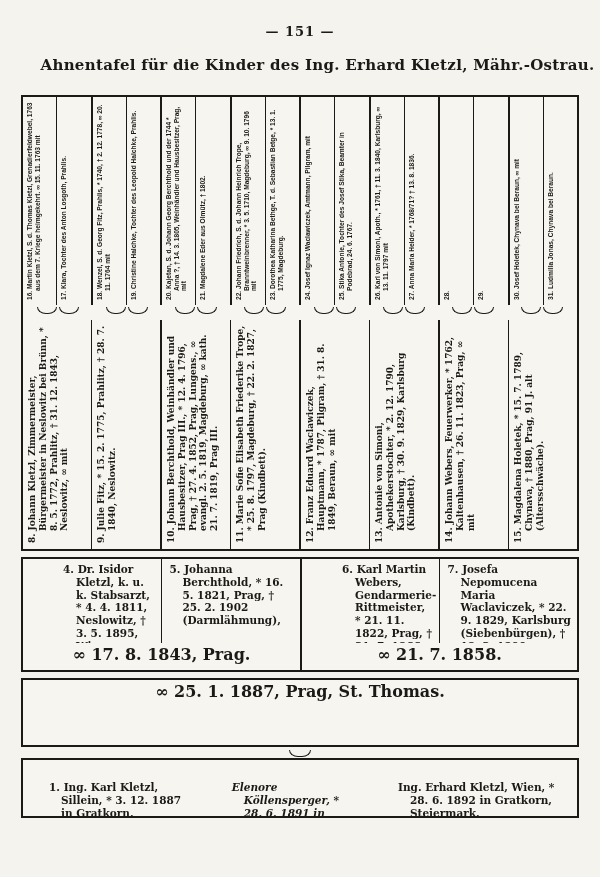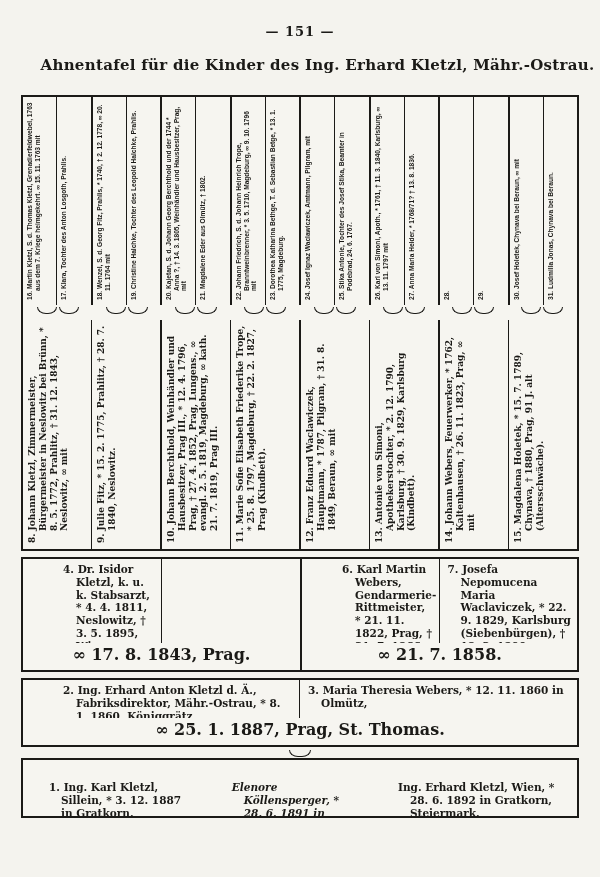--- a/index.html
+++ b/index.html
@@ -277,45 +277,40 @@
         </div>
     </div>
   </div>
 
   <div class="box box2">
     <div class="half">
       <div class="pair">
         <div class="pcell">
             <p><span class="num">4.</span> <span>Dr. Isidor Kletzl, k. u. k. Stabsarzt, * 4. 4. 1811, Neslowitz, † 3. 5. 1895, Wien (Hirnschlag),</span></p>
           </div>
+        <div class="pcell">
+            <p><span class="num">5.</span> <span>Johanna Berchthold, * 16. 5. 1821, Prag, † 25. 2. 1902 (Darmlähmung),</span></p>
+          </div>
       </div>
       <div class="marriage">∞ 17. 8. 1843, Prag.</div>
     </div>
     <div class="half half-right">
       <div class="pair">
         <div class="pcell">
             <p><span class="num">6.</span> <span>Karl Martin Webers, Gendarmerie-Rittmeister, * 21. 11. 1822, Prag, † 31. 7. 1866, Prag (Tuberkulose),</span></p>
           </div>
         <div class="pcell">
             <p><span class="num">7.</span> <span>Josefa Nepomucena Maria Waclaviczek, * 22. 9. 1829, Karlsburg (Siebenbürgen), † 18. 2. 1890 (Gratkorn),</span></p>
           </div>
       </div>
       <div class="marriage">∞ 21. 7. 1858.</div>
     </div>
   </div>
 
   <div class="box box3">
-    <div class="pair">
-      <div class="pcell">
-          <p><span class="num">2.</span> <span>Ing. Erhard Anton Kletzl d. Ä., Fabriksdirektor, Mähr.-Ostrau, * 8. 1. 1860, Königgrätz,</span></p>
-        </div>
-      <div class="pcell">
-          <p><span class="num">3.</span> <span>Maria Theresia Webers, * 12. 11. 1860 in Olmütz,</span></p>
-        </div>
-    </div>
     <div class="marriage">∞ 25. 1. 1887, Prag, St. Thomas.</div>
   </div>
 
   <div class="brace-small">
       <div class="arc"></div>
     </div>
 
   <div class="box box4">
     <div class="ccell c1">
         <p><span class="num">1.</span> <span>Ing. Karl Kletzl, Sillein, * 3. 12. 1887 in Gratkorn.</span></p>

